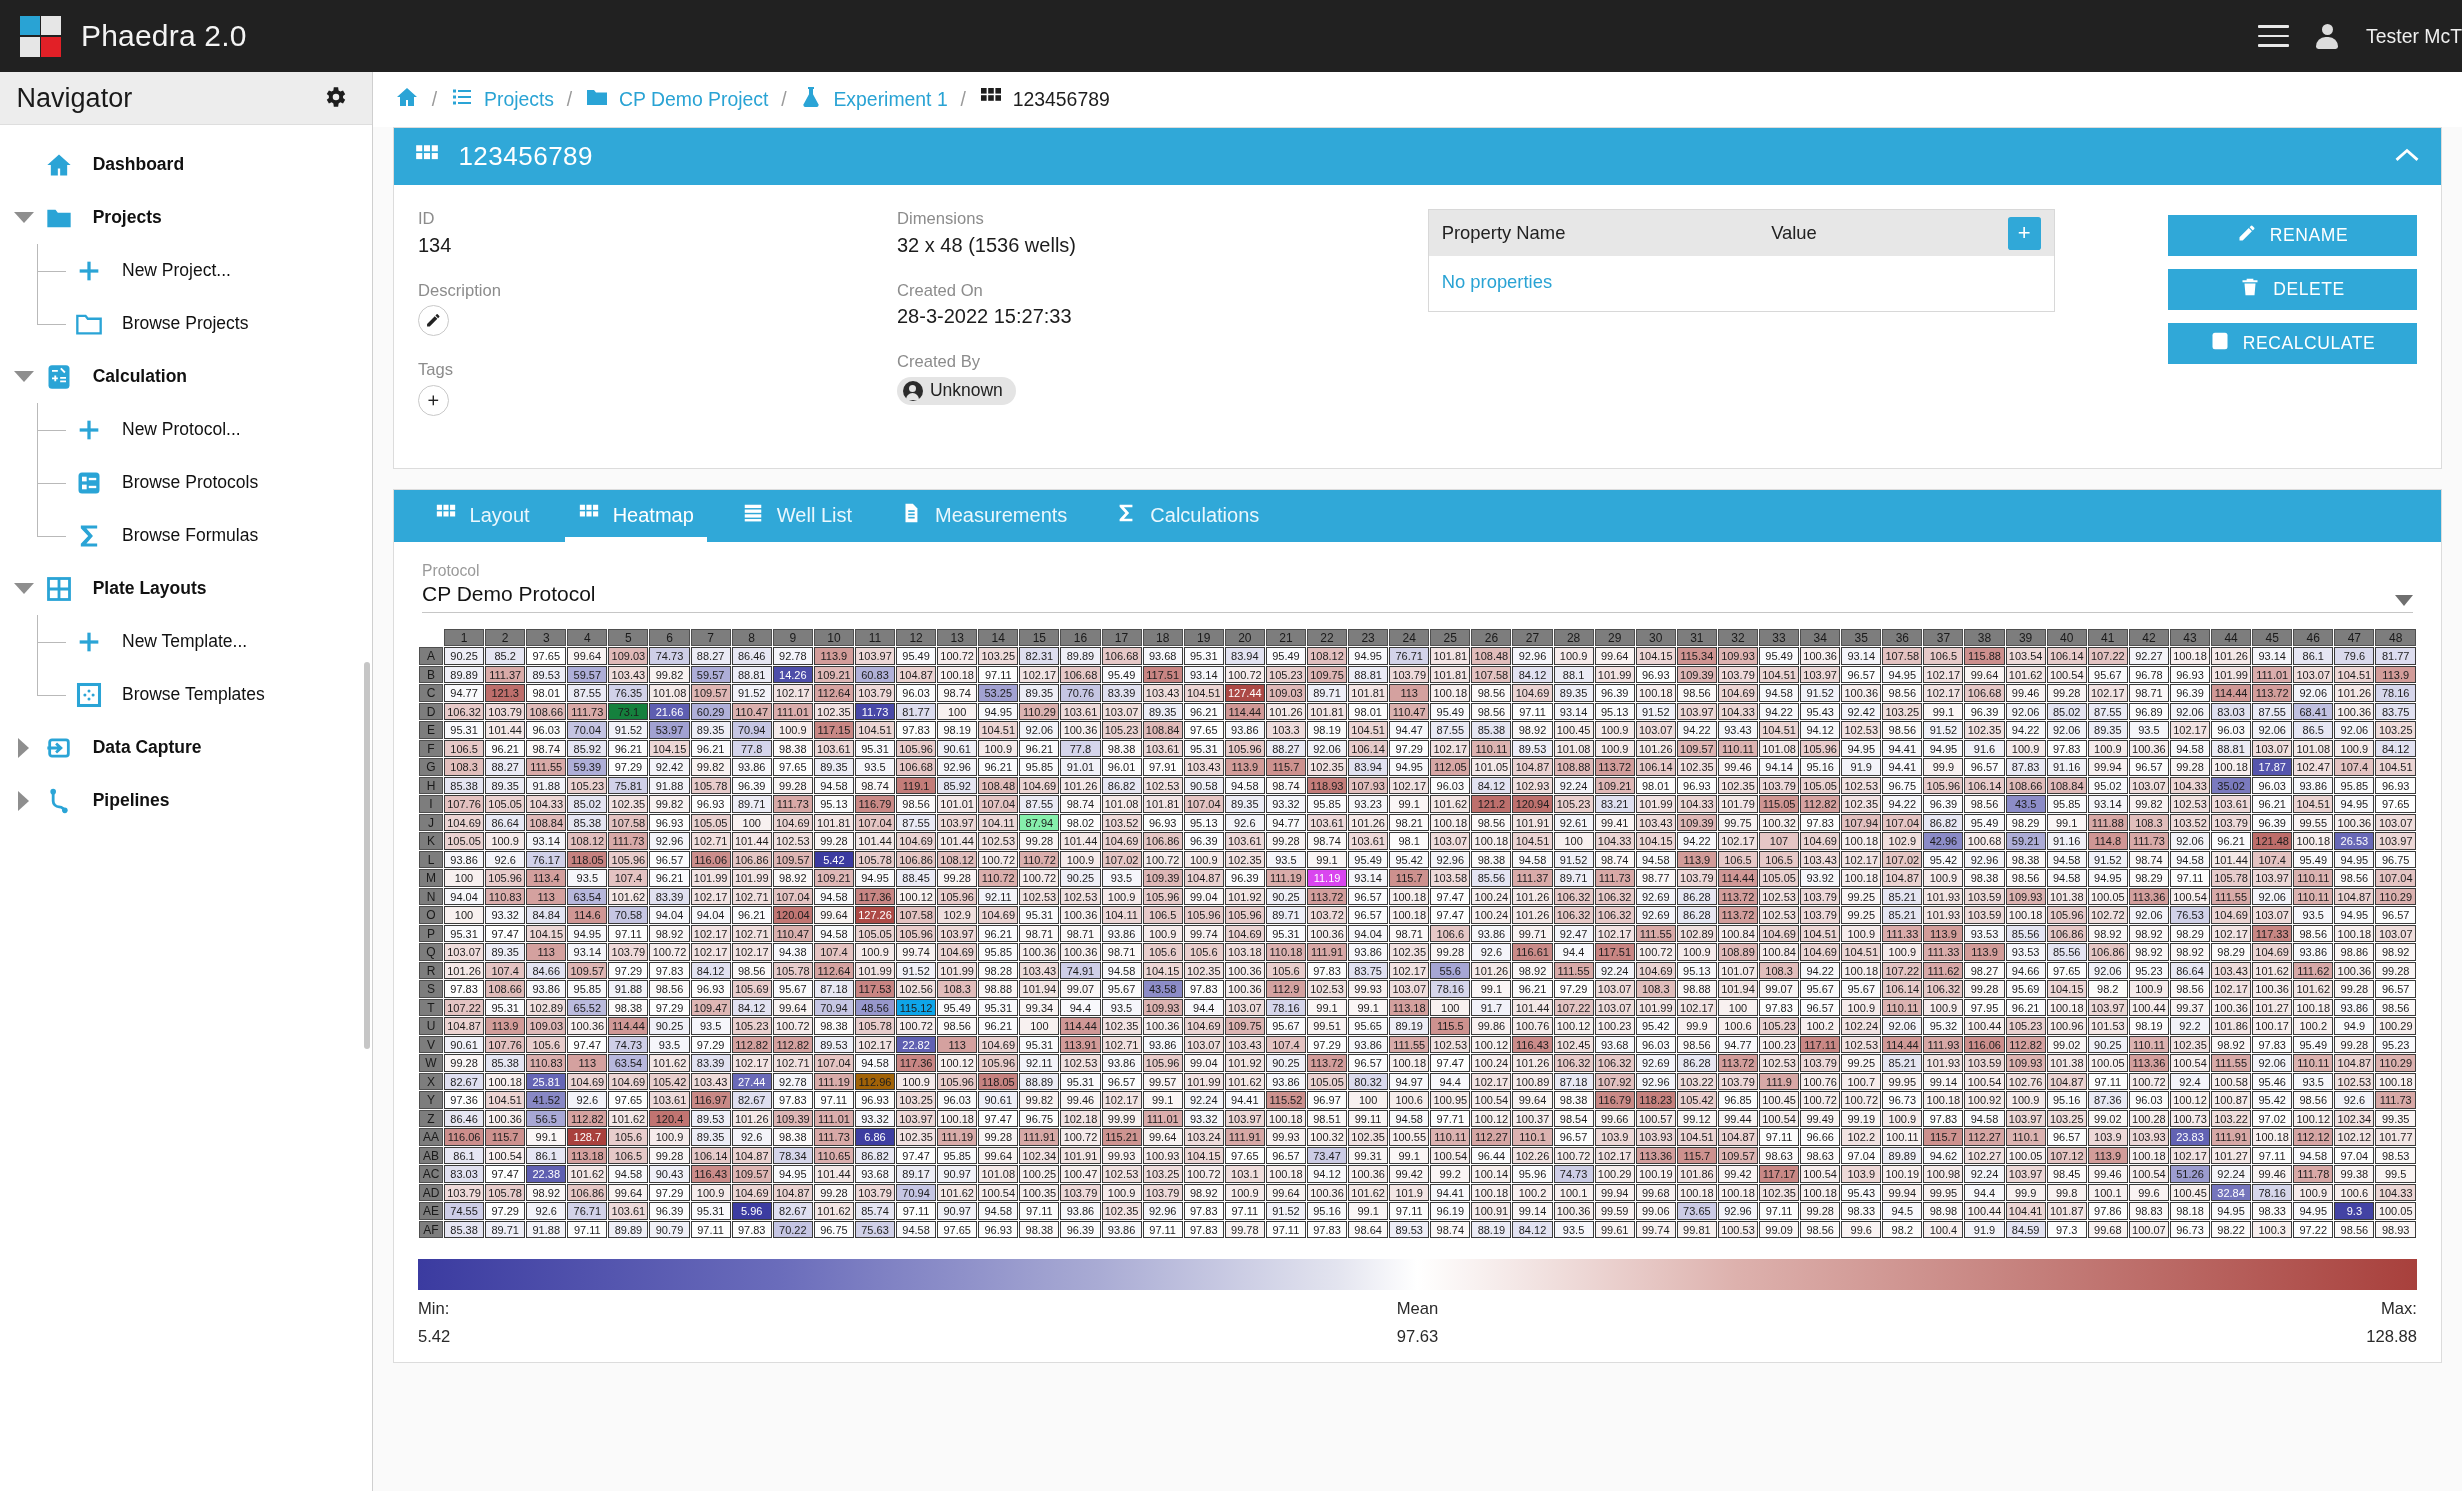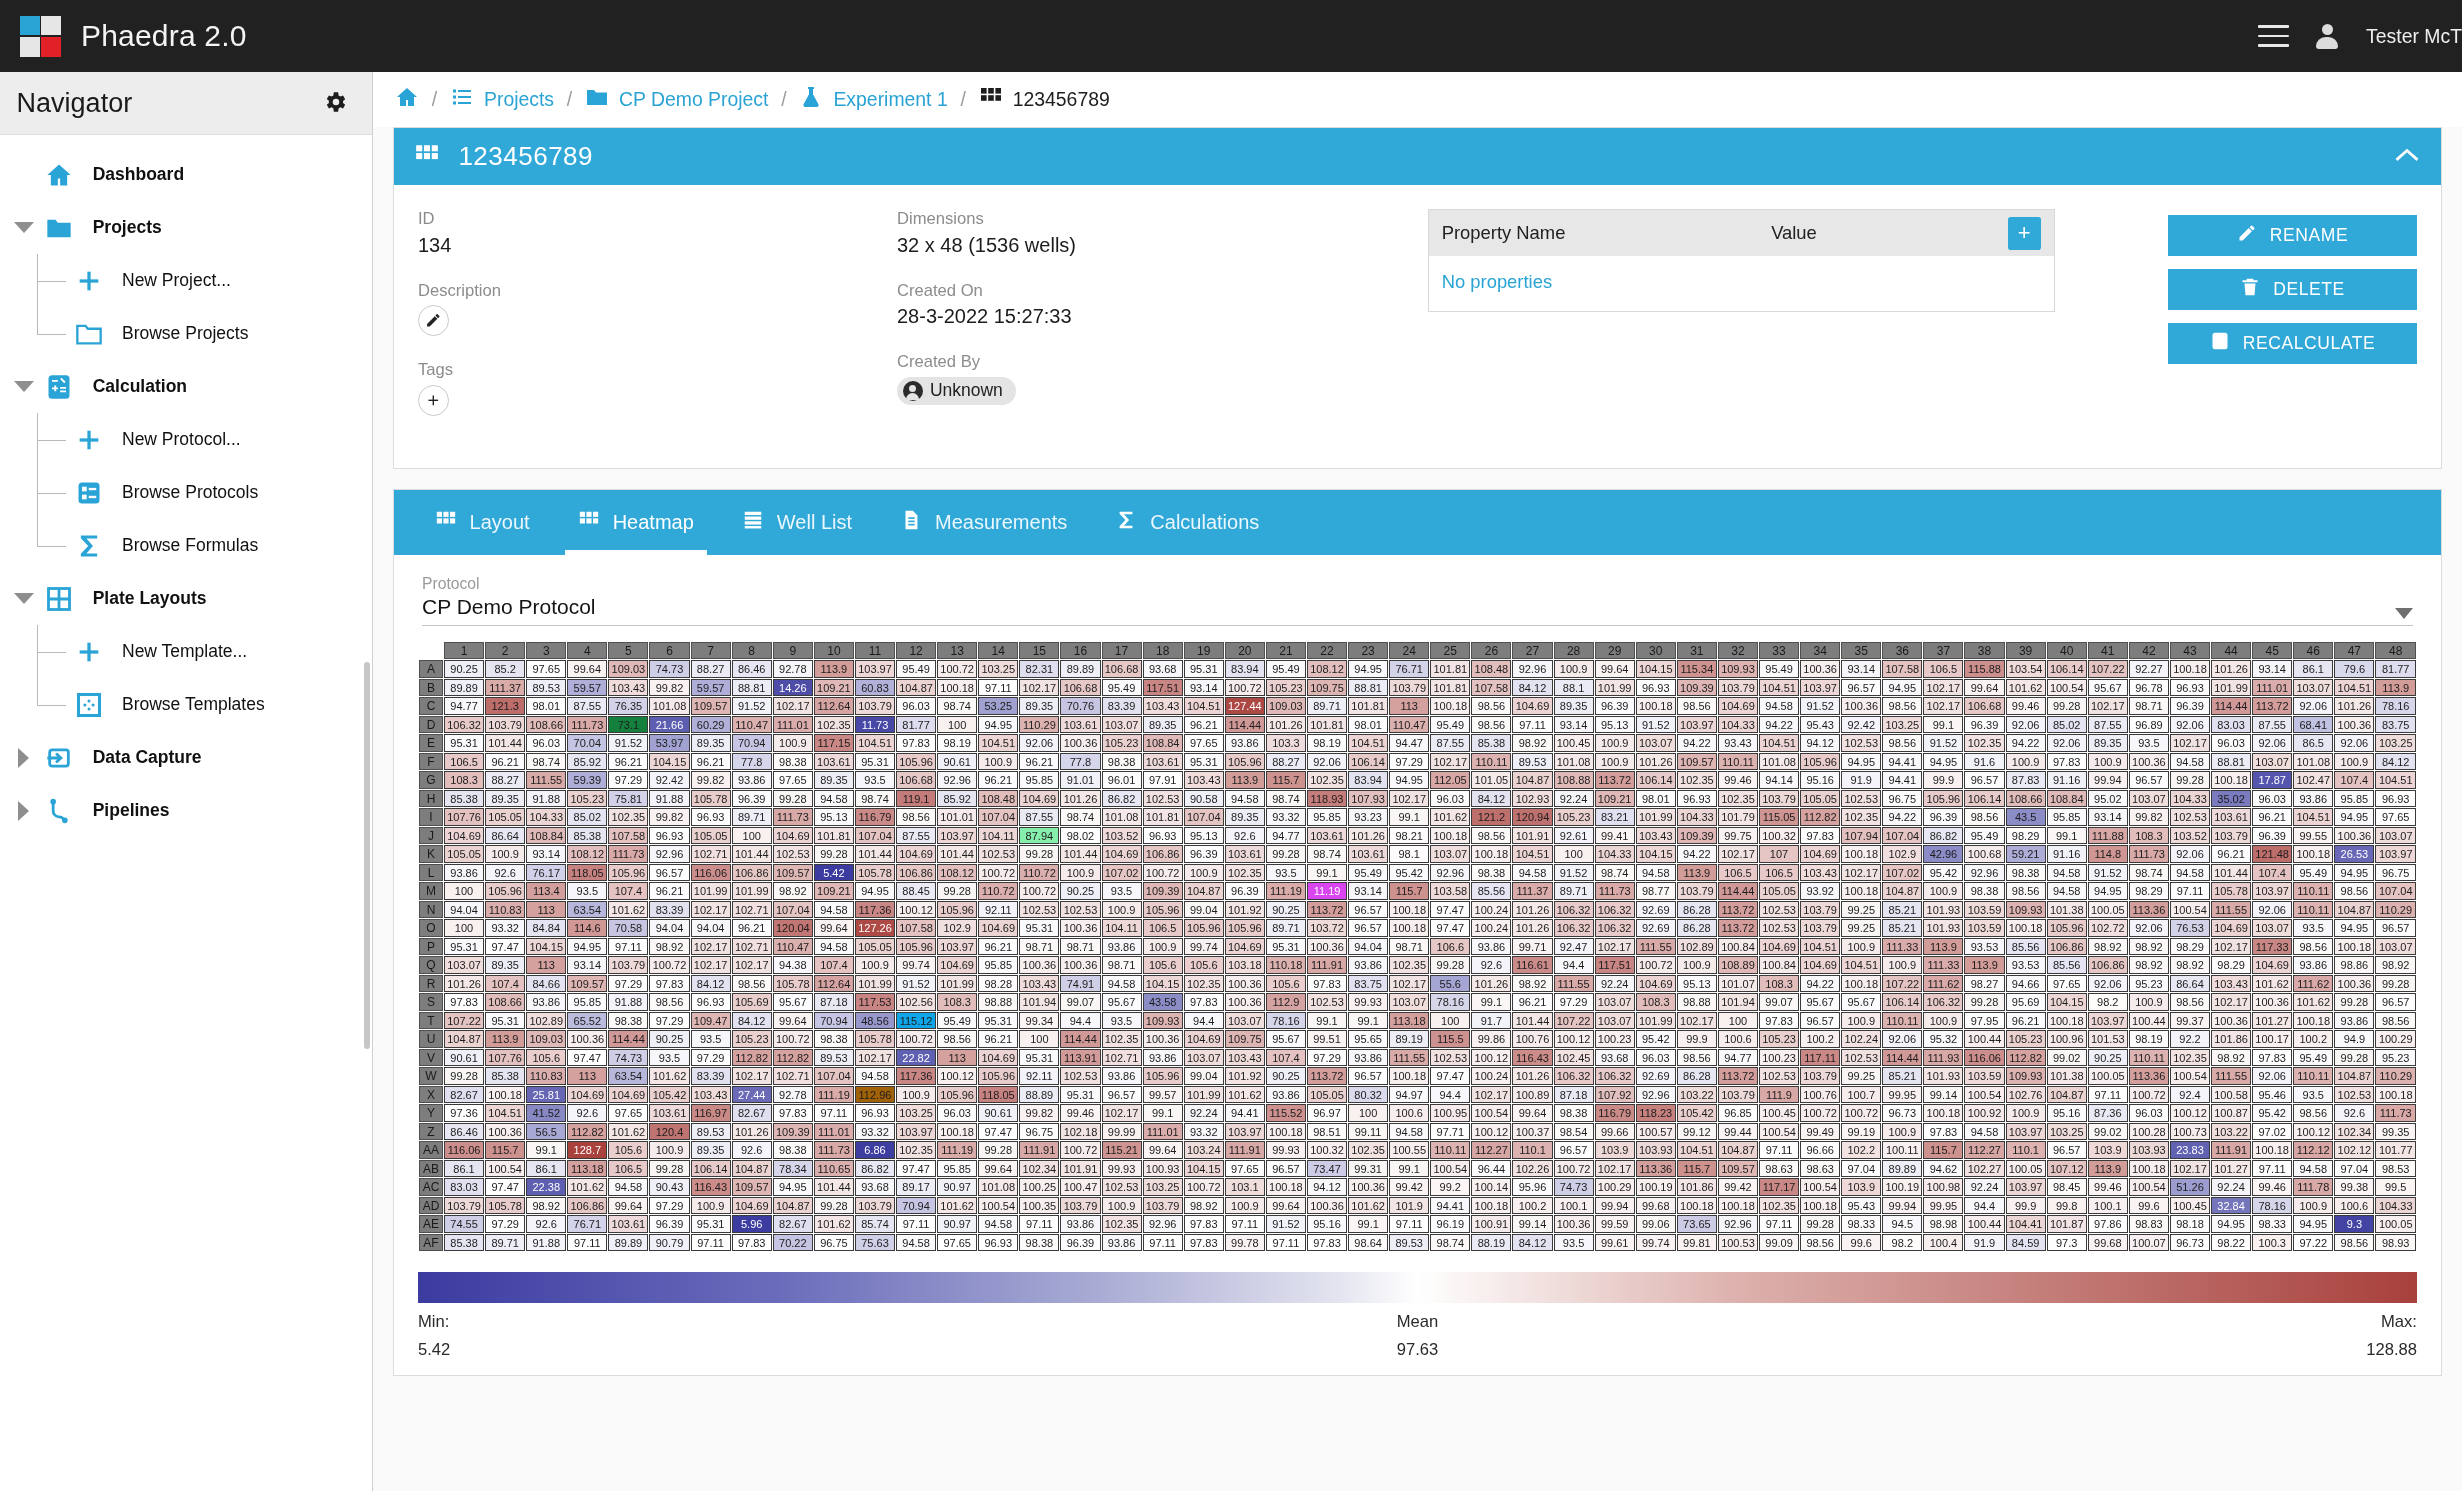--- a/index.html
+++ b/index.html
@@ -31,21 +31,21 @@
   .user-ico { width:24px; height:24px; position:relative; display:inline-block; }
   .user-ico::before { content:""; position:absolute; left:6.5px; top:0; width:11px; height:11px; border-radius:50%; background:#dcdcdc;}
   .user-ico::after { content:""; position:absolute; left:0.9px; top:13px; width:22px; height:12px; border-radius:11px 11px 2.8px 2.8px; background:#dcdcdc;}
 
   
   .body { display: flex; flex: 1 1 auto; min-height: 0; }
 
   
   .sidebar { width: 373px; flex: 0 0 373px; background: #fff; border-right: 0.9px solid #cfcfcf;
      display:flex; flex-direction:column; position:relative;}
-  .nav-head { height: 63px; background:#ededed; display:flex; align-items:center;
+  .nav-head { height: 53px; background:#ededed; display:flex; align-items:center;
       padding: 0 24px 0 16.6px; border-bottom:0.9px solid #dedede;}
   .nav-head h2 { font-size: 27px; font-weight: 400; color:#1a1a1a; }
   .gear { margin-left:auto; cursor:pointer; }
   .nav-tree { padding: 13px 0 0 0; font-size:17.5px; overflow:hidden; flex:1 1 auto;}
   .nav-row { display:flex; align-items:center; height:53px; padding-left:9.2px; cursor:pointer; position:relative;}
   .twisty { width:29.5px; flex:0 0 29.5px; display:flex; align-items:center; justify-content:center;}
   .twisty.open::before { content:""; border-left:10px solid transparent; border-right:10px solid transparent;
       border-top:11px solid #8e8e8e; display:block;}
   .twisty.closed::before { content:""; border-top:10px solid transparent; border-bottom:10px solid transparent;
       border-left:11px solid #8e8e8e; display:block;}
@@ -103,21 +103,21 @@
   .no-props { color:#29a3d4; font-size:18.4px;}
 
   .actions { width:249px; flex:0 0 249px; display:flex; flex-direction:column; align-items:stretch; gap:13px;
       margin-left:auto; padding-top:5.5px;}
   .act-btn { background:#30a8d8; color:#fff; border:none; height:41px; display:flex; align-items:center;
       justify-content:center; gap:13px; font-size:17.5px; letter-spacing:0.6px; cursor:pointer;}
   .act-btn svg { flex:0 0 auto; }
 
   
   .tabcard { background:#fff; border:0.9px solid #dcdcdc; }
-  .tabs { background:#30a8d8; height:65px; display:flex; align-items:stretch; padding-left:16.6px; }
+  .tabs { background:#30a8d8; height:52px; display:flex; align-items:stretch; padding-left:16.6px; }
   .tab { display:flex; align-items:center; gap:13px; padding:0 24px; color:#eaf7fd; font-size:20px;
      cursor:pointer; position:relative; }
   .tab.active { color:#fff; }
   .tab.active::after { content:""; position:absolute; left:11px; right:11px; bottom:0; height:4.6px; background:#fff;}
 
   .pickers { display:flex; padding:20px 28px 5.5px 28px; gap:37px;}
   .picker { flex:1 1 0; position:relative; }
   .picker-label { font-size:15.7px; color:#9a9a9a; margin-bottom:1.8px;}
   .picker-row { display:flex; align-items:flex-end; border-bottom:0.9px solid #c6c6c6; padding-bottom:6.5px;}
   .picker-val { font-size:21px; color:#141414; }

